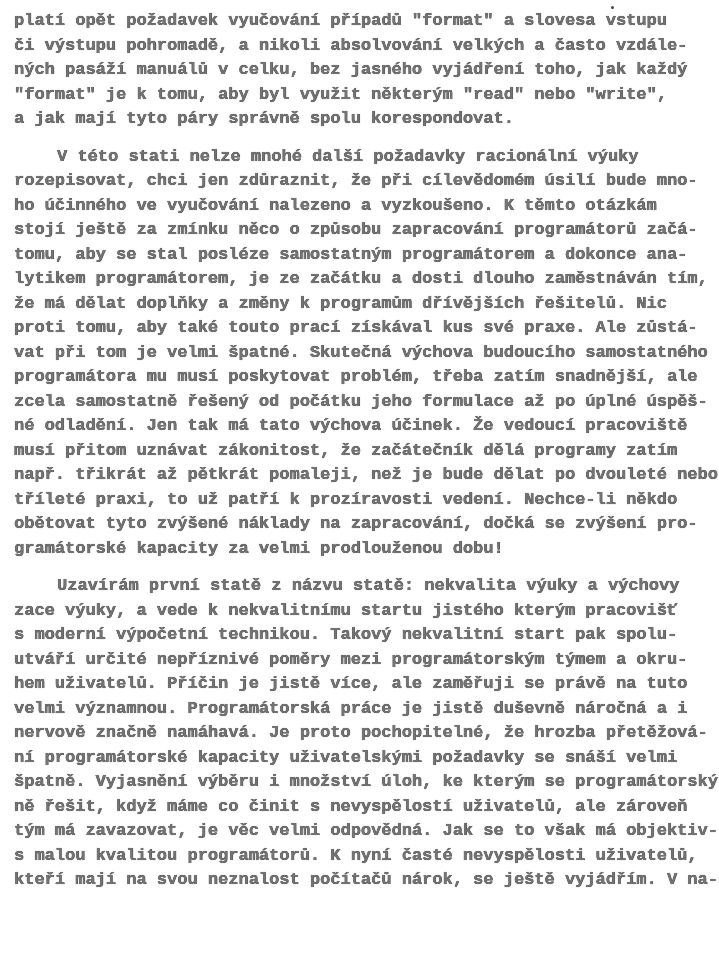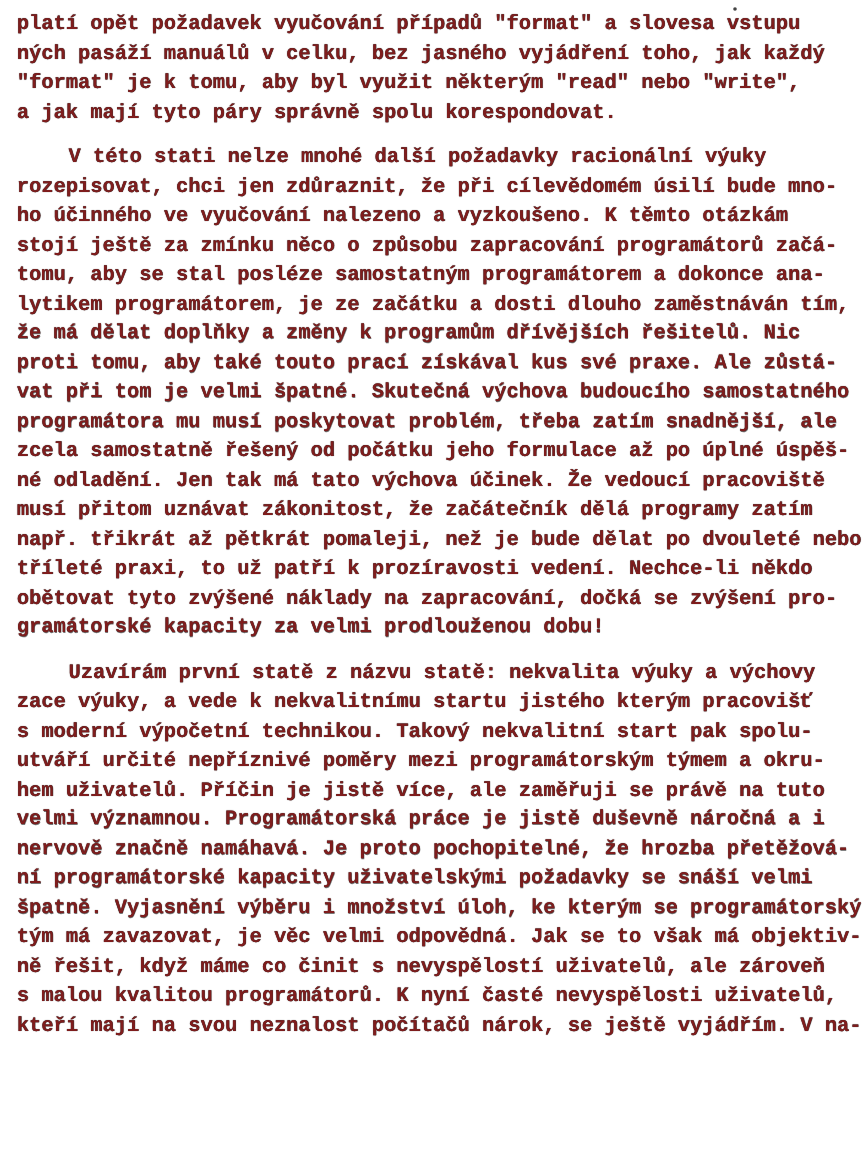--- a/index.html
+++ b/index.html
@@ -46,25 +46,26 @@
     height: 3px;
     border-radius: 50%;
     background: #444444;
     left: 611px;
     top: 6px;
   }
 </style>
 </head>
 <body style="background: rgb(255, 255, 255);">
 
-<div class="page" style="color: #7f1d1d;">
+<div class="page" style="color: #737373;">
   <div class="scan-speck"></div>
   <div class="text">
       <div class="paragraph">
         <div class="line">platí opět požadavek vyučování případů "format" a slovesa vstupu</div>
+        <div class="line">či výstupu pohromadě, a nikoli absolvování velkých a často vzdále-</div>
         <div class="line">ných pasáží manuálů v celku, bez jasného vyjádření toho, jak každý</div>
         <div class="line">"format" je k tomu, aby byl využit některým "read" nebo "write",</div>
         <div class="line">a jak mají tyto páry správně spolu korespondovat.</div>
       </div>
       <div class="paragraph indented">
         <div class="line">V této stati nelze mnohé další požadavky racionální výuky</div>
         <div class="line">rozepisovat, chci jen zdůraznit, že při cílevědomém úsilí bude mno-</div>
         <div class="line">ho účinného ve vyučování nalezeno a vyzkoušeno. K těmto otázkám</div>
         <div class="line">stojí ještě za zmínku něco o způsobu zapracování programátorů začá-</div>
         <div class="line">tomu, aby se stal posléze samostatným programátorem a dokonce ana-</div>
@@ -84,19 +85,19 @@
       <div class="paragraph indented">
         <div class="line">Uzavírám první statě z názvu statě: nekvalita výuky a výchovy</div>
         <div class="line">zace výuky, a vede k nekvalitnímu startu jistého kterým pracovišť</div>
         <div class="line">s moderní výpočetní technikou. Takový nekvalitní start pak spolu-</div>
         <div class="line">utváří určité nepříznivé poměry mezi programátorským týmem a okru-</div>
         <div class="line">hem uživatelů. Příčin je jistě více, ale zaměřuji se právě na tuto</div>
         <div class="line">velmi významnou. Programátorská práce je jistě duševně náročná a i</div>
         <div class="line">nervově značně namáhavá. Je proto pochopitelné, že hrozba přetěžová-</div>
         <div class="line">ní programátorské kapacity uživatelskými požadavky se snáší velmi</div>
         <div class="line">špatně. Vyjasnění výběru i množství úloh, ke kterým se programátorský</div>
+        <div class="line">ně řešit, když máme co činit s nevyspělostí uživatelů, ale zároveň</div>
         <div class="line">tým má zavazovat, je věc velmi odpovědná. Jak se to však má objektiv-</div>
-        <div class="line">ně řešit, když máme co činit s nevyspělostí uživatelů, ale zároveň</div>
         <div class="line">s malou kvalitou programátorů. K nyní časté nevyspělosti uživatelů,</div>
         <div class="line">kteří mají na svou neznalost počítačů nárok, se ještě vyjádřím. V na-</div>
       </div>
     </div>
 </div>
 
 </body></html>

